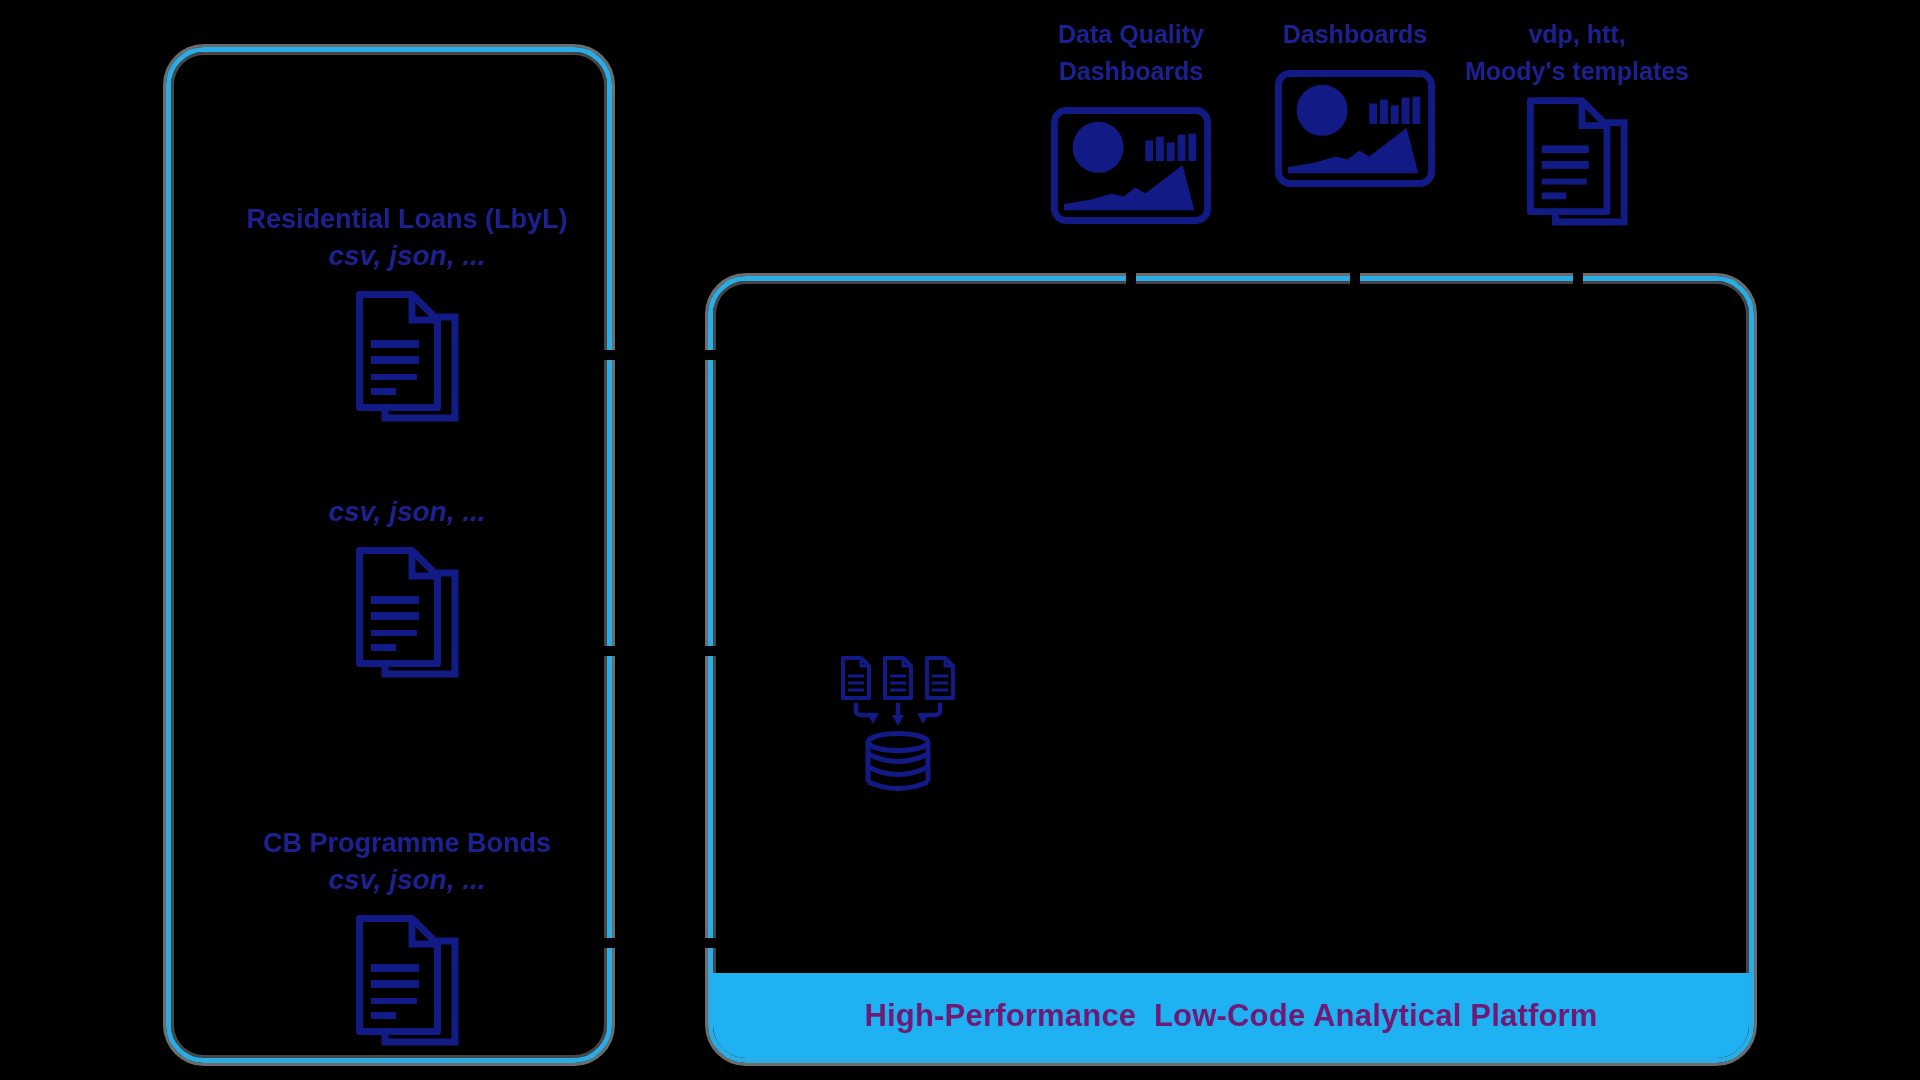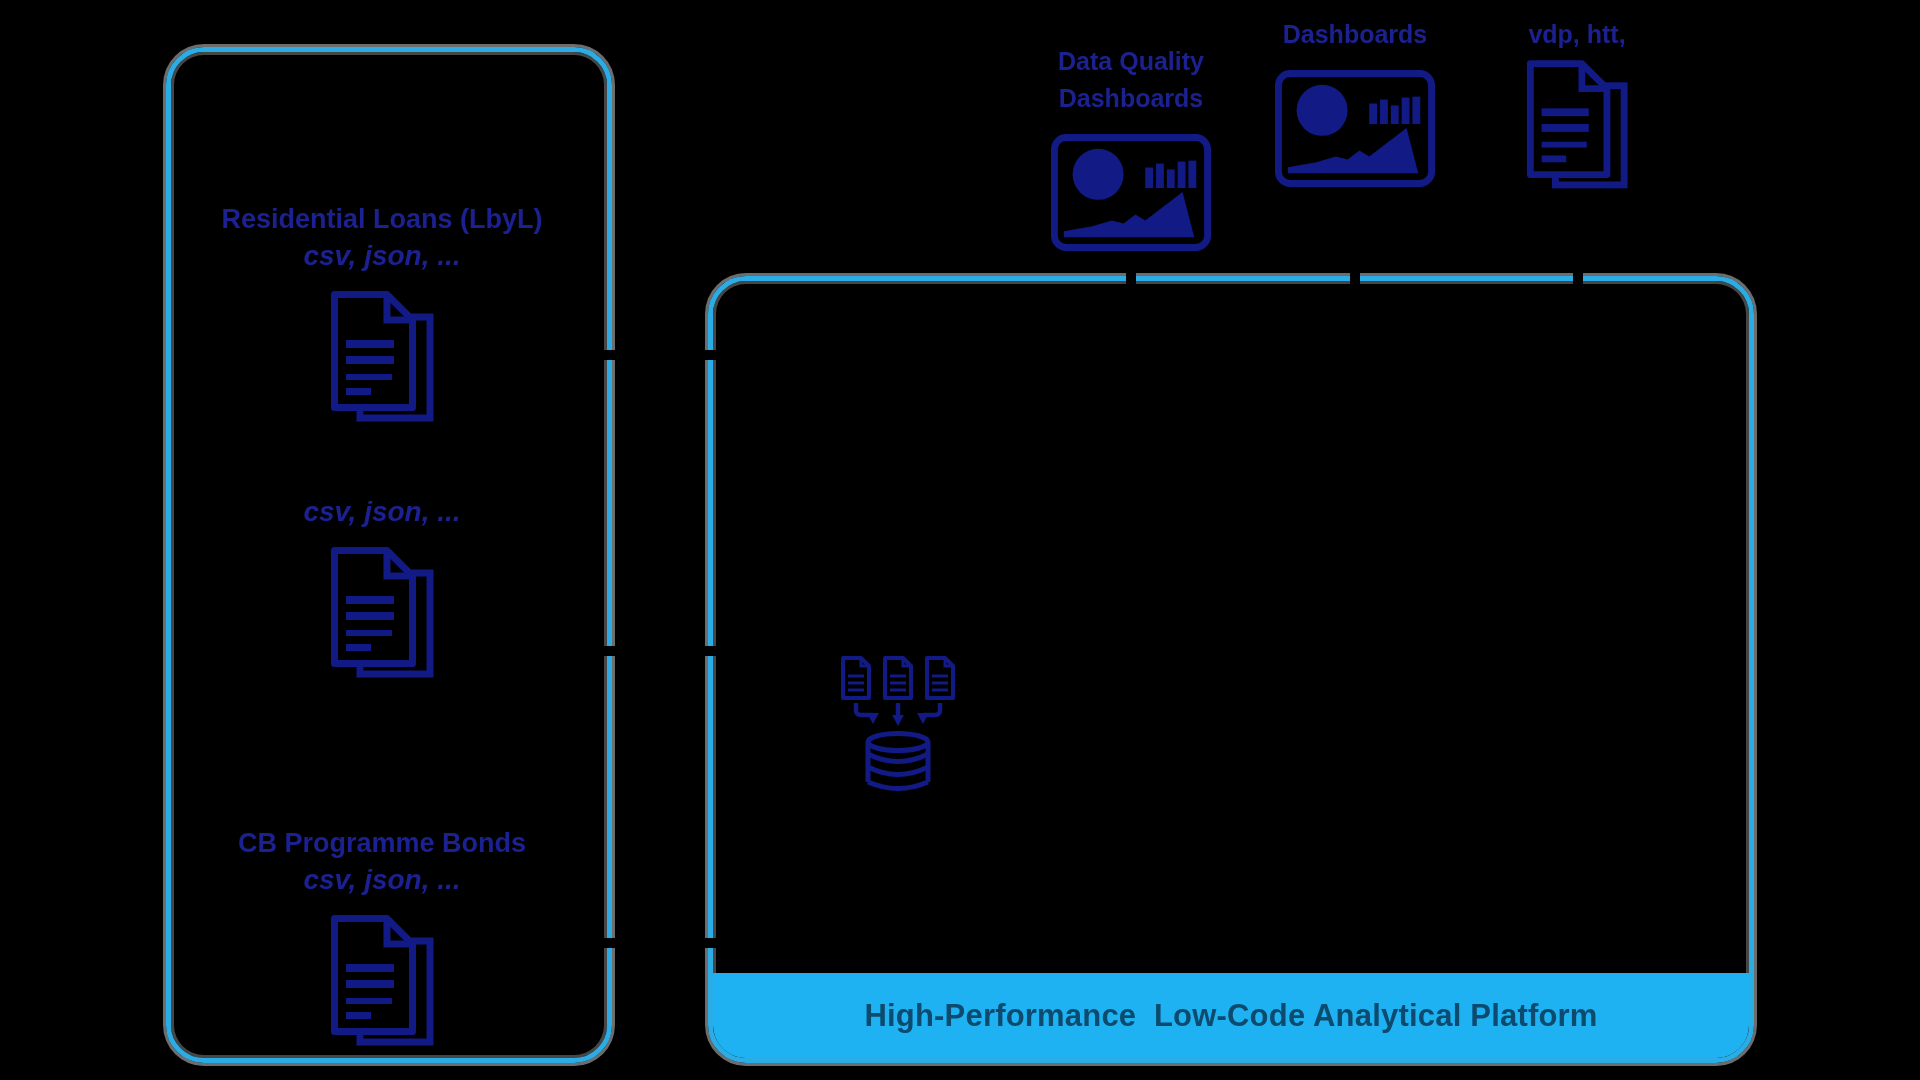--- a/index.html
+++ b/index.html
@@ -9,38 +9,38 @@
   }
   
   .panel{
     position:absolute;border:5px solid #2BACE5;border-radius:38px;
     box-shadow:0 0 0 3px rgba(128,128,128,.85), inset 0 0 0 3px rgba(128,128,128,.55);
     background:transparent;
   }
   .left-panel{left:166px;top:47px;width:436px;height:1006px;}
   .right-panel{left:708px;top:276px;width:1036px;height:777px;overflow:hidden;}
 
-  .src-group{position:absolute;left:159px;width:446px;text-align:center;}
+  .src-group{position:absolute;left:184px;width:446px;text-align:center;}
   .src-title{font-size:27px;font-weight:700;line-height:38px;color:#1B2191;}
   .src-sub{font-size:28px;font-weight:700;font-style:italic;line-height:36px;color:#1B2191;}
   .doc-icon{width:110px;height:135px;margin:16px auto 0;display:block;}
 
   .out-group{position:absolute;top:16px;width:260px;text-align:center;}
   .out-line{font-size:25px;font-weight:700;line-height:37px;color:#1B2191;}
   .dash-icon{width:160px;height:119px;margin:16px auto 0;display:block;}
   .outdoc-icon{width:108px;height:133px;margin:6px auto 0;display:block;}
 
   .ingest-icon{position:absolute;left:120px;top:371px;width:130px;height:150px;}
 
   .banner{
     position:absolute;left:0;right:0;bottom:0;height:85px;background:#1FB2F2;
     border-radius:0 0 32px 32px;display:flex;align-items:center;justify-content:center;
   }
   .banner-text{
-    color:#0c4a6e;font-size:31px;font-weight:700;white-space:pre;letter-spacing:.2px;
+    color:#701a75;font-size:31px;font-weight:700;white-space:pre;letter-spacing:.2px;
   }
 
   
   .notch-v{position:absolute;width:10px;height:30px;background:#000;}
   .notch-h{position:absolute;width:126px;height:10px;background:#000;}
   .defs{position:absolute;width:0;height:0;}
 </style>
 </head>
 <body>
 
@@ -115,37 +115,38 @@
   </div>
 
   <div class="src-group" style="top:788px;margin-top:36px;">
     <div class="src-title">CB Programme Bonds</div>
     <div class="src-sub">csv, json, ...</div>
     <svg class="doc-icon">
         <use href="#sym-doc"></use>
       </svg>
   </div>
 
-  <div class="out-group" style="left:1001px;margin-top:27px;">
+  <div class="out-group" style="left:1001px;">
     <div class="out-line">Data Quality</div>
     <div class="out-line">Dashboards</div>
     <svg class="dash-icon">
         <use href="#sym-dash"></use>
       </svg>
   </div>
 
   <div class="out-group" style="left:1225px;">
     <div class="out-line">Dashboards</div>
     <svg class="dash-icon">
         <use href="#sym-dash"></use>
       </svg>
   </div>
 
   <div class="out-group" style="left:1447px;">
     <div class="out-line">vdp, htt,</div>
+    <div class="out-line">Moody's templates</div>
     <svg class="outdoc-icon">
         <use href="#sym-doc"></use>
       </svg>
   </div>
 
   <div class="panel right-panel">
     <svg class="ingest-icon" viewBox="0 0 130 150">
         <use href="#sym-ingest"></use>
       </svg>
     <div class="banner">

